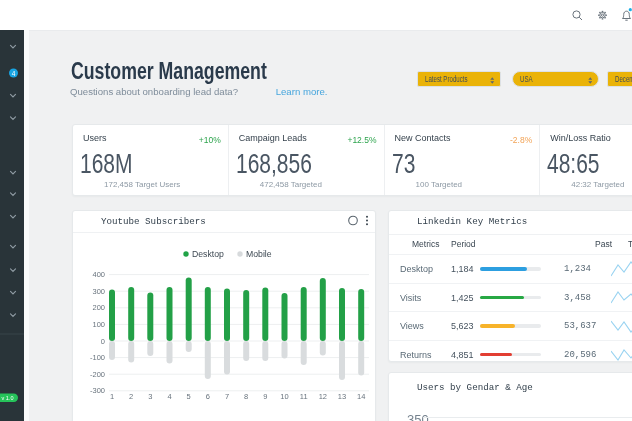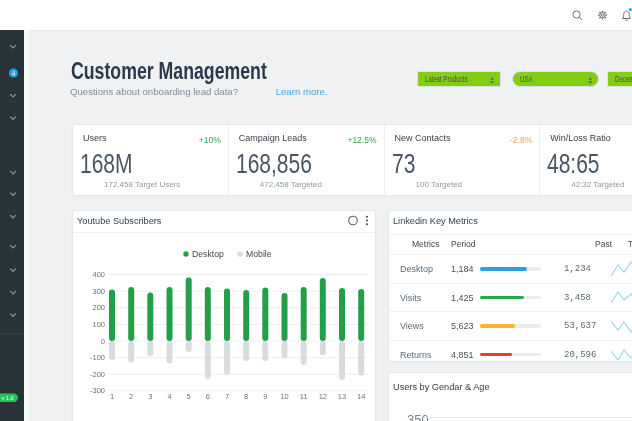--- a/index.html
+++ b/index.html
@@ -9,39 +9,39 @@
   
   #topbar{left:0;top:0;width:632px;height:30px;background:#fff;border-bottom:1px solid #e9ebed;}
   
   #sidebar{left:0;top:30px;width:24px;height:391px;background:#293439;}
   #sidestrip{left:24px;top:30px;width:5px;height:391px;background:#fafbfb;}
   
   #h1{left:71px;top:58px;font-size:23px;font-weight:700;color:#2a3a4b;transform:scaleX(0.77);transform-origin:0 0;white-space:nowrap;}
   #sub{left:70px;top:86px;font-size:9.6px;color:#7e8c9a;}
   #sub a{color:#47a6dd;text-decoration:none;padding-left:35px;}
   
-  .dd{position:absolute;top:71px;width:85px;height:16px;background:#84cc16;border:1px solid #dde1e5;
+  .dd{position:absolute;top:71px;width:85px;height:16px;background:#eab308;border:1px solid #dde1e5;
       border-radius:2px;box-sizing:border-box;font-size:8.5px;color:#414d58;line-height:14.5px;
       padding-left:7px;white-space:nowrap;}
   .dd span{display:inline-block;transform:scaleX(0.72);transform-origin:0 50%;}
   .dd svg{position:absolute;right:5.5px;top:4.5px;}
   
   #stats{left:72px;top:124px;width:625px;height:72px;background:#fff;border:1px solid #e6e9eb;
          border-radius:3px;box-sizing:border-box;display:flex;box-shadow:0 1px 2px rgba(31,45,61,0.04);}
   .stat{width:156.3px;box-sizing:border-box;border-right:1px solid #edeff1;position:relative;}
   .stat:last-child{border-right:none;}
   .stat .lab{position:absolute;left:10px;top:8px;font-size:9px;color:#36424d;}
   .stat .pct{position:absolute;right:7px;top:10px;font-size:8.5px;}
   .stat .big{position:absolute;left:7px;top:23px;font-size:28px;font-weight:400;color:#4a5663;transform:scaleX(0.75);transform-origin:0 0;white-space:nowrap;}
   .stat .sm{position:absolute;left:10px;top:55px;font-size:8px;color:#8d99a4;margin-left:21px;}
   .green{color:#2ea44e;}
   .orange{color:#f2a356;}
   
   .card{position:absolute;background:#fff;border:1px solid #e6e9eb;border-radius:3px;box-sizing:border-box;box-shadow:0 1px 2px rgba(31,45,61,0.04);}
-  .ctitle{position:absolute;left:4px;top:4.5px;font-size:9.2px;color:#33404c;}
+  .ctitle{position:absolute;left:28px;top:4.5px;font-size:9.2px;color:#33404c;font-family:Liberation Mono, monospace;}
   #ytcard{left:72px;top:210px;width:304px;height:240px;}
   #ythead{position:absolute;left:0;top:0;width:100%;height:21px;border-bottom:1px solid #eff1f3;}
   
   #lkcard{left:388px;top:210px;width:309px;height:152px;}
   #lkhead{position:absolute;left:0;top:0;width:100%;height:23px;border-bottom:1px solid #eff1f3;}
   .th{position:absolute;top:28px;font-size:8.5px;color:#3a4651;}
   .trow{position:absolute;left:0;width:100%;height:28px;border-top:1px solid #f0f2f4;}
   .trow .m{position:absolute;left:11px;top:9px;font-size:9px;color:#5a6a76;}
   .trow .v{position:absolute;left:62px;top:9px;font-size:9px;color:#45525e;}
   .trow .p{position:absolute;left:175px;top:9px;font-size:9px;color:#5a6a76;font-family:Liberation Mono, monospace;}

